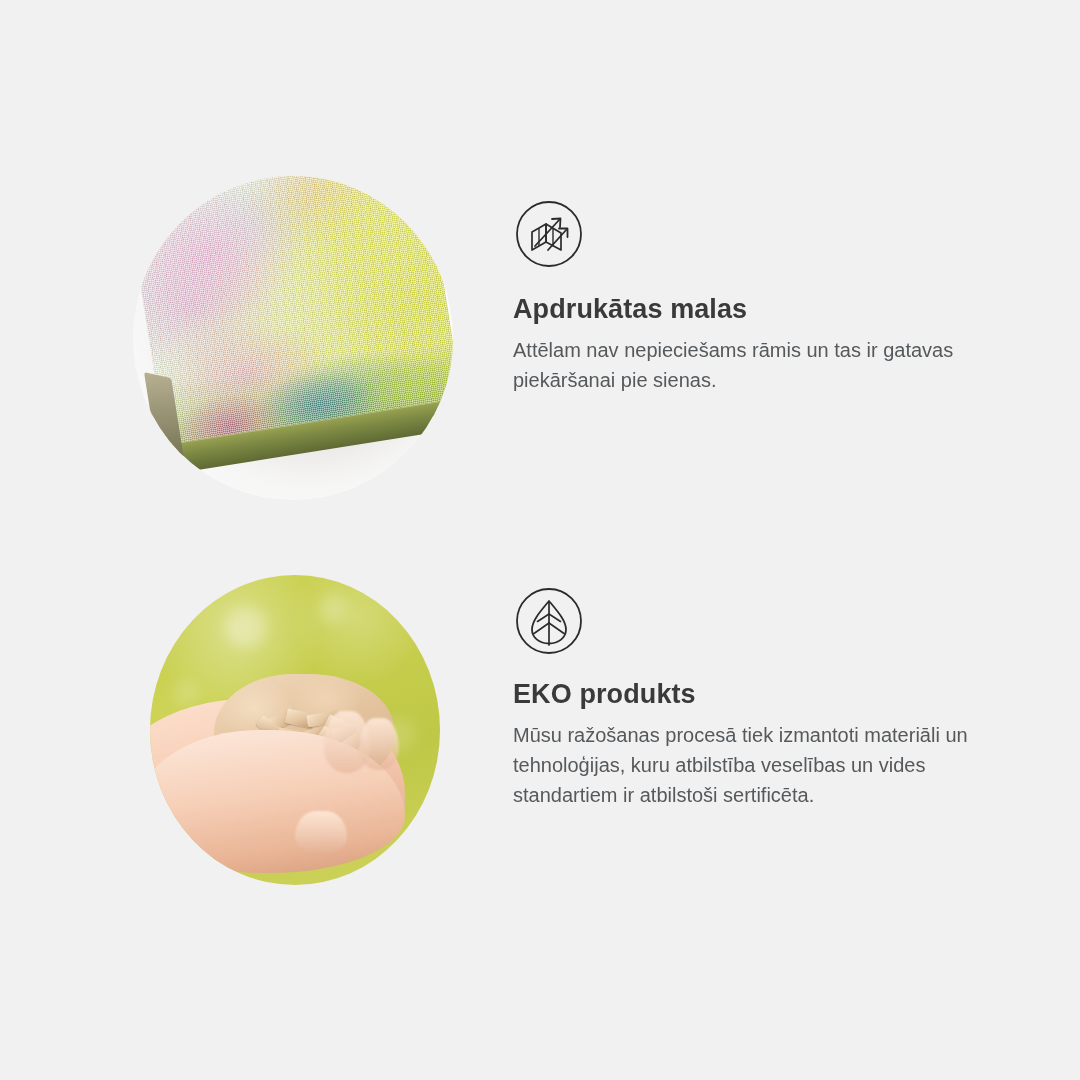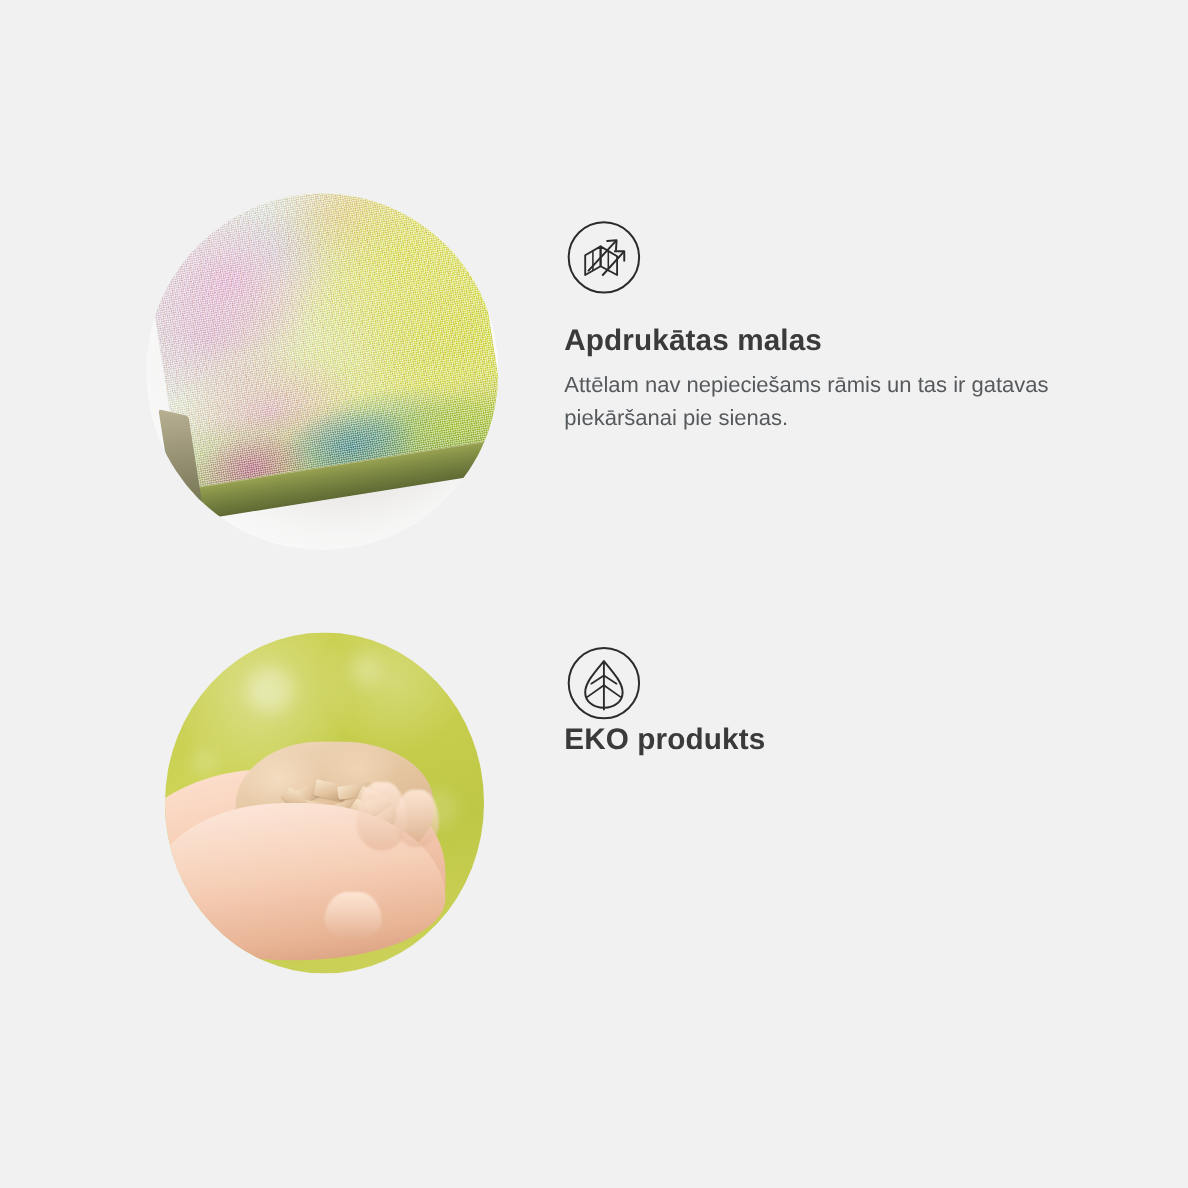--- a/index.html
+++ b/index.html
@@ -255,21 +255,21 @@
   .feature-icon svg { display: block; }
 
   .feature-title {
     margin: 0;
     font-size: 27px;
     font-weight: bold;
     color: #3a3a3a;
     letter-spacing: 0.1px;
   }
   #text-1 .feature-title { margin-top: 24px; }
-  #text-2 .feature-title { }
+  #text-2 .feature-title { margin-top: 22px; }
 
   .feature-body {
     margin: 10px 0 0 0;
     font-size: 20px;
     line-height: 30px;
     color: #55595c;
     max-width: 480px;
   }
 </style>
 </head>
@@ -352,16 +352,17 @@
           <line x1="36" y1="17" x2="36" y2="60" stroke="#2b2b2b" stroke-width="1.7" stroke-linecap="round"></line>
 
           <path d="M24.5 36.5 L36 29" fill="none" stroke="#2b2b2b" stroke-width="1.6" stroke-linecap="round"></path>
           <path d="M47.5 36.5 L36 29" fill="none" stroke="#2b2b2b" stroke-width="1.6" stroke-linecap="round"></path>
 
           <path d="M21 48.5 L36 38" fill="none" stroke="#2b2b2b" stroke-width="1.6" stroke-linecap="round"></path>
           <path d="M51 48.5 L36 38" fill="none" stroke="#2b2b2b" stroke-width="1.6" stroke-linecap="round"></path>
         </svg>
       </span>
       <h2 class="feature-title">EKO produkts</h2>
+      <p class="feature-body">Mūsu ražošanas procesā tiek izmantoti materiāli un tehnoloģijas, kuru atbilstība veselības un vides standartiem ir atbilstoši sertificēta.</p>
     </div>
   </section>
 
 </div>
 
 </body></html>

